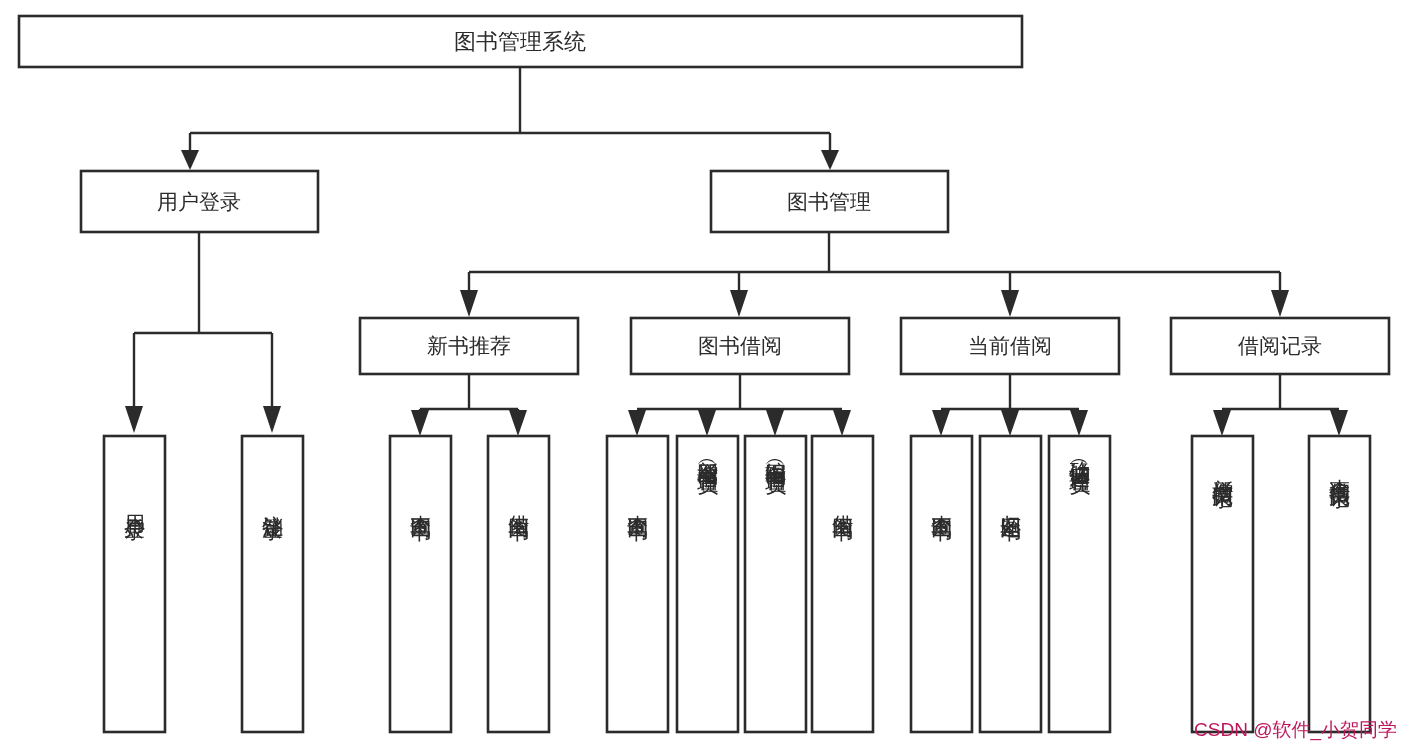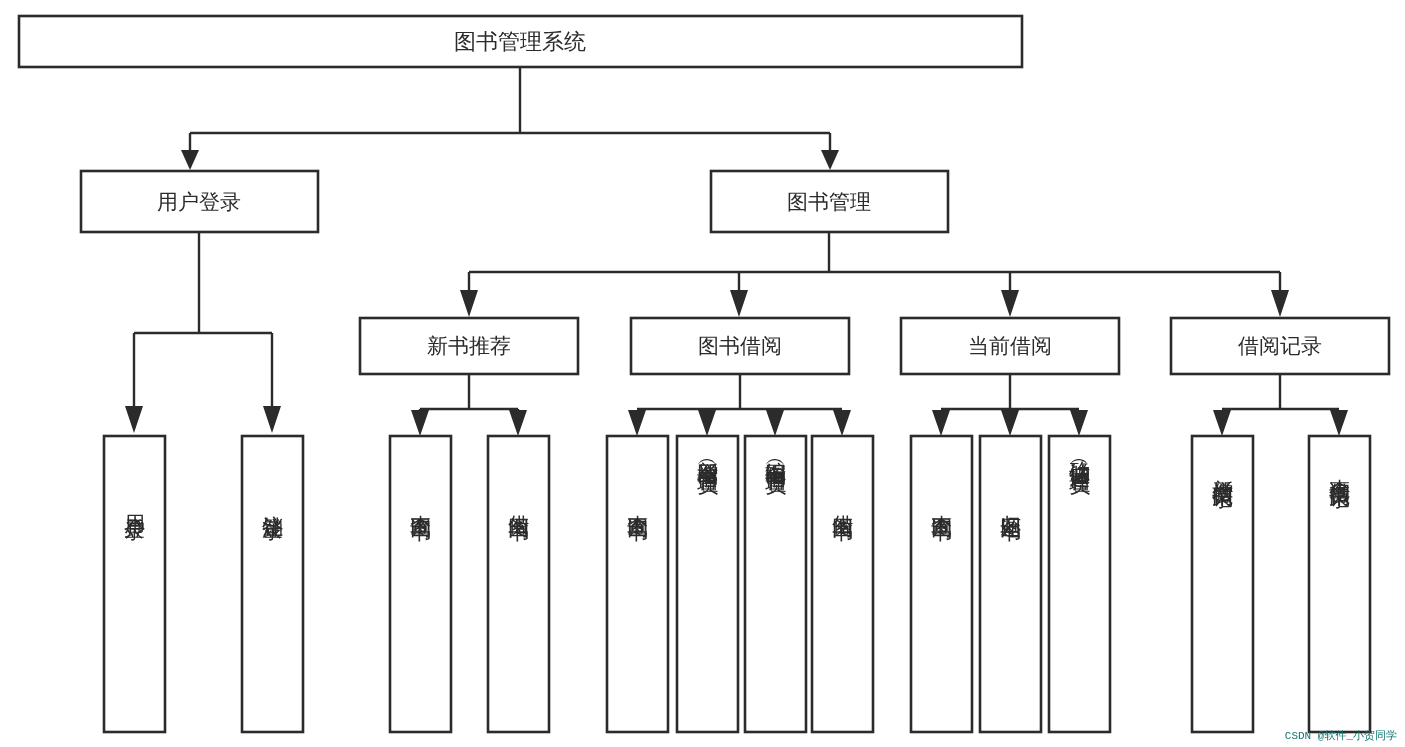--- a/index.html
+++ b/index.html
@@ -70,23 +70,23 @@
     font-size: 21px;
     line-height: 1.08;
     letter-spacing: 2px;
     color: #2b2b2b;
     white-space: nowrap;
   }
   .watermark {
     position: absolute;
     right: 8px;
     bottom: 4px;
-    font-family: Liberation Mono, monospace;
-    font-size: 11px;
-    color: #0f766e;
+    font-family: Liberation Sans, sans-serif;
+    font-size: 19px;
+    color: #be185d;
     white-space: nowrap;
     pointer-events: none;
   }
 </style>
 </head>
 <body>
 
 <div id="diagram-root">
 
   <svg id="flow" viewBox="0 0 1405 747" xmlns="http://www.w3.org/2000/svg">

